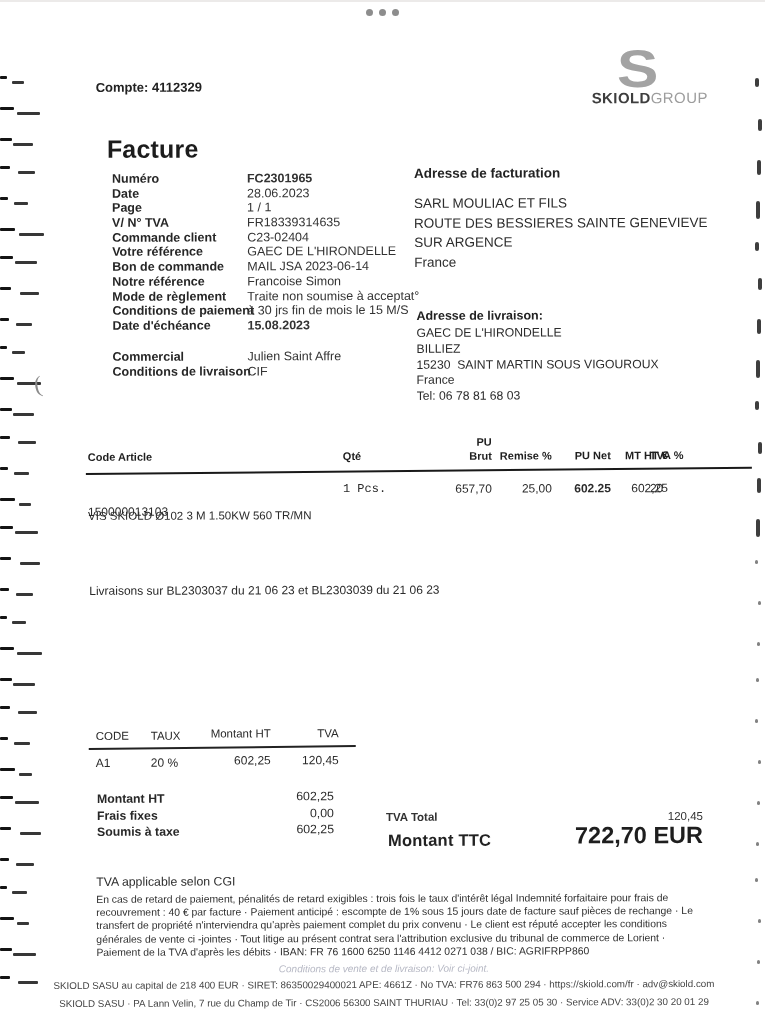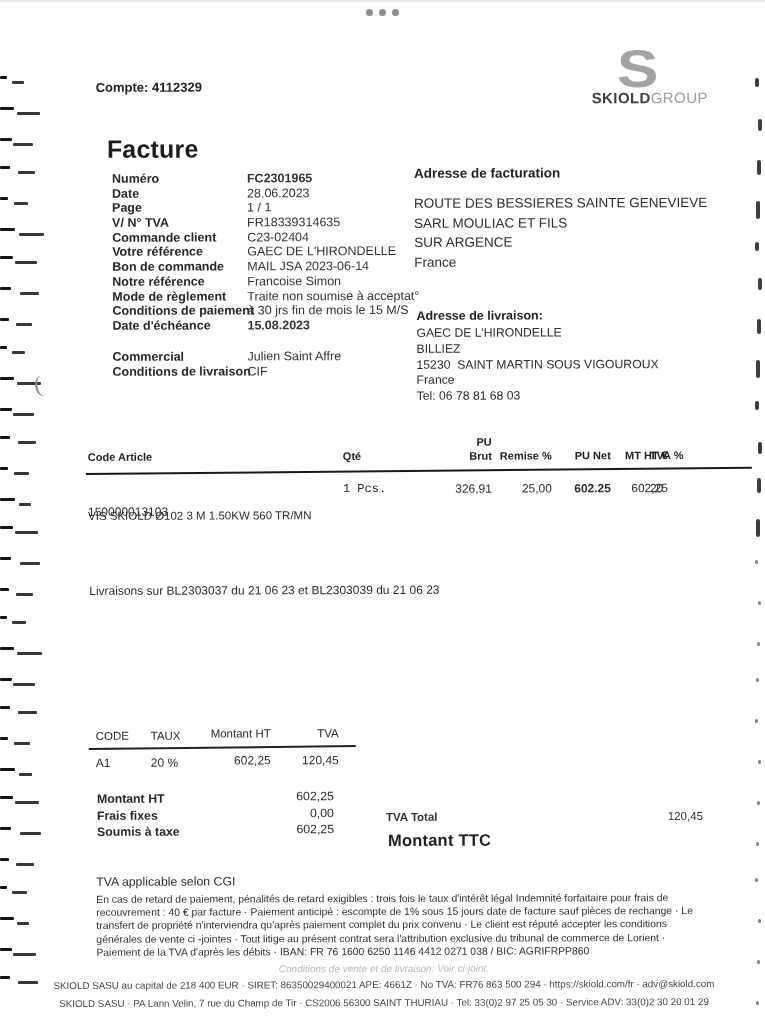--- a/index.html
+++ b/index.html
@@ -160,22 +160,22 @@
         <span class="fvalue">Julien Saint Affre</span>
       </div>
     <div class="frow">
         <span class="flabel">Conditions de livraison</span>
         <span class="fvalue">CIF</span>
       </div>
   </div>
 
   <div class="abs" id="bill-head">Adresse de facturation</div>
   <div id="bill-lines">
+    <div class="pre">SARL MOULIAC ET FILS</div>
     <div class="pre">ROUTE DES BESSIERES SAINTE GENEVIEVE</div>
-    <div class="pre">SARL MOULIAC ET FILS</div>
     <div class="pre">SUR ARGENCE</div>
     <div class="pre">France</div>
   </div>
 
   <div class="abs" id="ship-head">Adresse de livraison:</div>
   <div id="ship-lines">
     <div class="pre">GAEC DE L'HIRONDELLE</div>
     <div class="pre">BILLIEZ</div>
     <div class="pre">15230  SAINT MARTIN SOUS VIGOUROUX</div>
     <div class="pre">France</div>
@@ -187,21 +187,21 @@
   <div class="th c-pu" style="top:436px;">PU</div>
   <div class="th c-pu" style="top:450px;text-align:right;">Brut</div>
   <div class="th c-disc" style="top:450px;">Remise %</div>
   <div class="th c-punet" style="top:450px;">PU Net</div>
   <div class="th c-mtht" style="top:450px;">MT HT €</div>
   <div class="th c-vat" style="top:450px;">TVA %</div>
   <div id="items-rule"></div>
 
   <div class="td c-code" style="top:504px;">150000013103</div>
   <div class="td c-qty" style="top:482px;font-family:Liberation Mono, monospace;">1 Pcs.</div>
-  <div class="td c-pu" style="top:482px;">326,91</div>
+  <div class="td c-pu" style="top:482px;">657,70</div>
   <div class="td c-disc" style="top:482px;">25,00</div>
   <div class="td c-punet bold" style="top:482px;">602.25</div>
   <div class="td c-mtht" style="top:482px;">602,25</div>
   <div class="td c-vat" style="top:482px;">20</div>
   <div class="td c-code" style="top:509px;font-size:11.5px;">VIS SKIOLD Ø102 3 M 1.50KW 560 TR/MN</div>
 
   <div class="abs" style="top:583px;left:89px;font-size:12px;color:#2b2b2b;">Livraisons sur BL2303037 du 21 06 23 et BL2303039 du 21 06 23</div>
 
   <div class="vh v-code" style="top:729px;">CODE</div>
   <div class="vh v-taux" style="top:729px;">TAUX</div>
@@ -216,20 +216,21 @@
   <div class="tlab" style="top:791px;">Montant HT</div>
   <div class="tval" style="top:789px;">602,25</div>
   <div class="tlab" style="top:808px;">Frais fixes</div>
   <div class="tval" style="top:806px;">0,00</div>
   <div class="tlab" style="top:824px;">Soumis à taxe</div>
   <div class="tval" style="top:822px;">602,25</div>
 
   <div class="abs" id="tva-total-label">TVA Total</div>
   <div class="abs" id="tva-total-value">120,45</div>
   <div class="abs" id="ttc-label">Montant TTC</div>
+  <div class="abs" id="ttc-value">722,70 EUR</div>
 
   <div class="abs" id="vat-note">TVA applicable selon CGI</div>
   <div id="legal">En cas de retard de paiement, pénalités de retard exigibles : trois fois le taux d'intérêt légal Indemnité forfaitaire pour frais de recouvrement : 40 € par facture · Paiement anticipé : escompte de 1% sous 15 jours date de facture sauf pièces de rechange · Le transfert de propriété n'interviendra qu'après paiement complet du prix convenu · Le client est réputé accepter les conditions générales de vente ci -jointes · Tout litige au présent contrat sera l'attribution exclusive du tribunal de commerce de Lorient · Paiement de la TVA d'après les débits · IBAN: FR 76 1600 6250 1146 4412 0271 038 / BIC: AGRIFRPP860</div>
 
   <div class="abs" id="foot-cond">Conditions de vente et de livraison: Voir ci-joint.</div>
   <div class="abs" id="foot-1">SKIOLD SASU au capital de 218 400 EUR · SIRET: 86350029400021 APE: 4661Z · No TVA: FR76 863 500 294 · https://skiold.com/fr · adv@skiold.com</div>
   <div class="abs" id="foot-2">SKIOLD SASU · PA Lann Velin, 7 rue du Champ de Tir · CS2006 56300 SAINT THURIAU · Tel: 33(0)2 97 25 05 30 · Service ADV: 33(0)2 30 20 01 29</div>
 
 </div>
 

